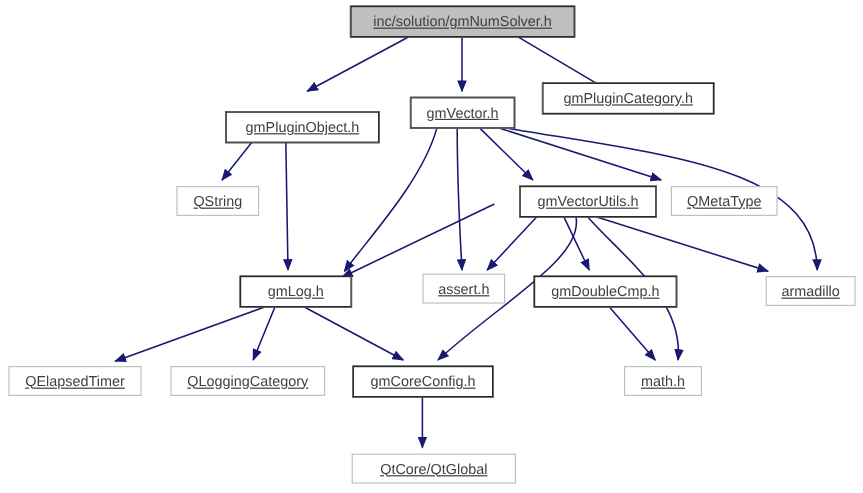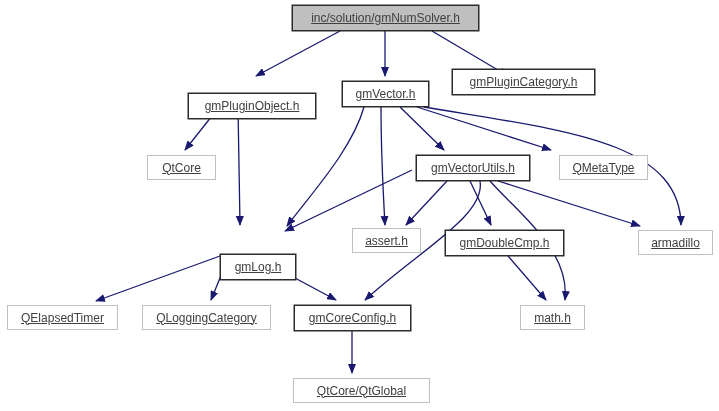--- a/index.html
+++ b/index.html
@@ -69,29 +69,29 @@
       <div class="node strong" style="left: 188px; top: 81px; width: 128px; height: 26px; margin-top: 12px;">
         <span class="lbl">gmPluginObject.h</span>
       </div>
       <div class="node strong" style="left: 342px; top: 81px; width: 87px; height: 26px;">
         <span class="lbl">gmVector.h</span>
       </div>
       <div class="node strong" style="left: 452px; top: 69px; width: 143px; height: 26px;">
         <span class="lbl">gmPluginCategory.h</span>
       </div>
       <div class="node weak" style="left: 147px; top: 155px; width: 69px; height: 25px;">
-        <span class="lbl">QtCore</span>
+        <span class="lbl">QString</span>
       </div>
-      <div class="node strong" style="left: 416px; top: 155px; width: 114px; height: 26px;">
+      <div class="node strong" style="left: 433px; top: 155px; width: 114px; height: 26px;">
         <span class="lbl">gmVectorUtils.h</span>
       </div>
       <div class="node weak" style="left: 559px; top: 155px; width: 89px; height: 25px;">
         <span class="lbl">QMetaType</span>
       </div>
-      <div class="node strong" style="left: 220px; top: 230px; width: 76px; height: 26px; margin-top: 24px;">
+      <div class="node strong" style="left: 200px; top: 230px; width: 93px; height: 26px;">
         <span class="lbl">gmLog.h</span>
       </div>
       <div class="node weak" style="left: 352px; top: 228px; width: 69px; height: 25px;">
         <span class="lbl">assert.h</span>
       </div>
       <div class="node strong" style="left: 445px; top: 230px; width: 119px; height: 26px;">
         <span class="lbl">gmDoubleCmp.h</span>
       </div>
       <div class="node weak" style="left: 638px; top: 230px; width: 75px; height: 25px;">
         <span class="lbl">armadillo</span>

